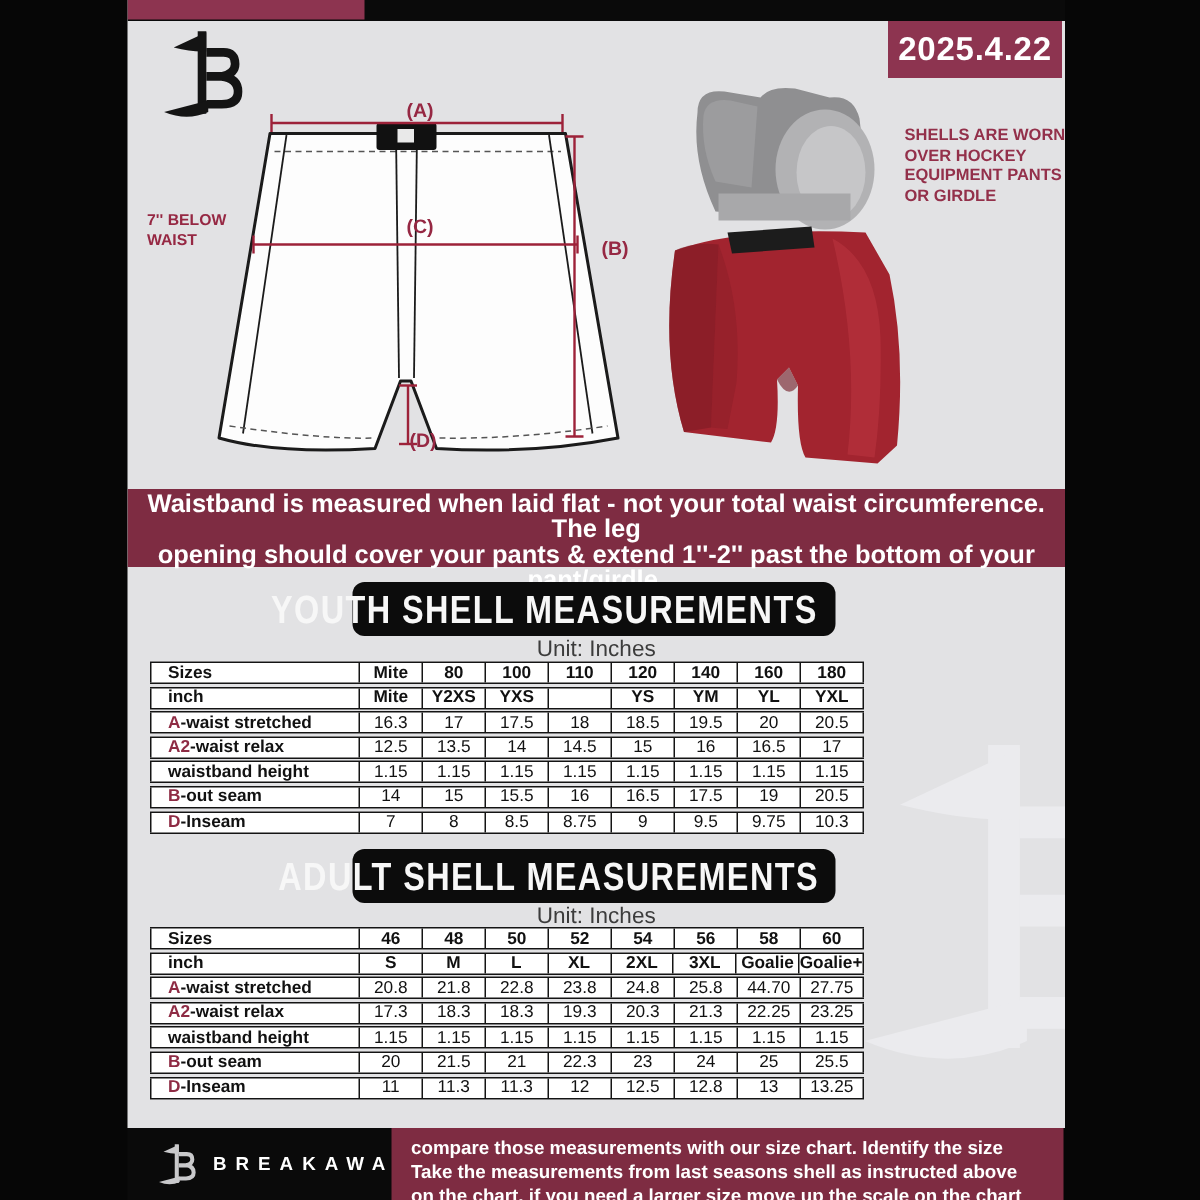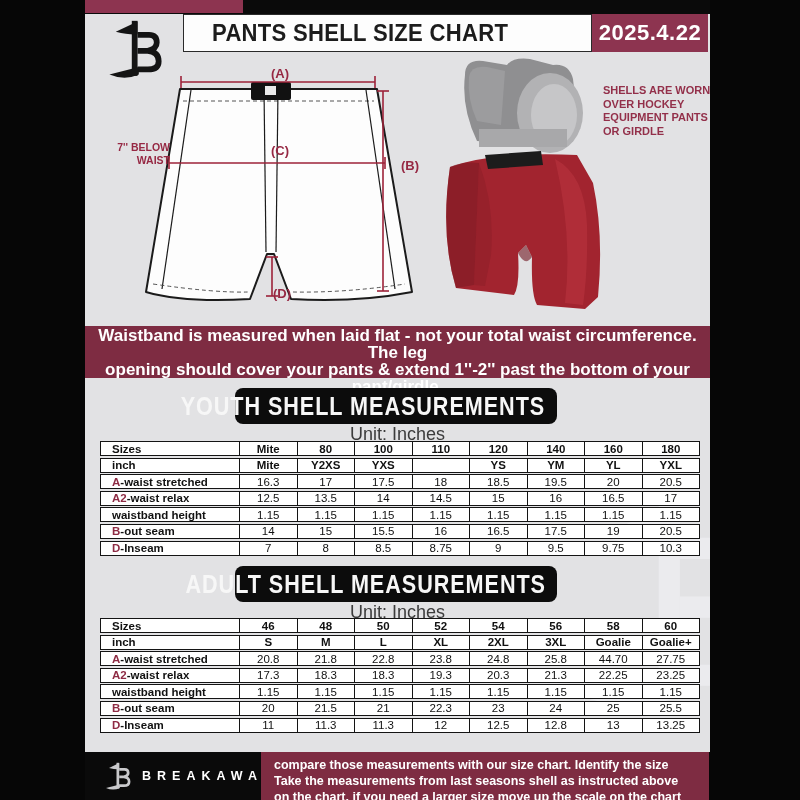--- a/index.html
+++ b/index.html
@@ -12,31 +12,31 @@
   .topstrip{left:0;top:0;width:158px;height:13px;background:#8d3450;z-index:3;}
   .titlebar{left:98px;top:14px;width:409px;height:38px;background:#fdfdfd;border:1px solid #2a2a2a;box-sizing:border-box;display:flex;align-items:center;padding-left:28px;z-index:3;}
   .titlebar span{font-size:23px;font-weight:600;letter-spacing:.3px;color:#1c1c1c;transform:scale(.96,1.04);transform-origin:left center;}
   .datebox{left:507px;top:14px;width:116px;height:38px;background:#8d3450;color:#fff;display:flex;align-items:center;justify-content:center;font-size:22px;font-weight:bold;letter-spacing:.5px;z-index:3;transform-origin:center;text-align:right;}
   .logo-main{left:18px;top:17px;width:64px;height:64px;color:#141414;z-index:4;}
   
   .watermark{left:468px;top:406px;width:235px;height:388px;color:#ebebee;z-index:0;}
   
   .shorts-svg{left:30px;top:65px;width:310px;height:255px;z-index:1;}
   .mlabel{color:#962843;font-weight:bold;font-size:13px;text-align:center;z-index:2;}
-  .belowwaist{left:13px;top:141px;width:72px;text-align:right;color:#962843;font-weight:bold;font-size:10.5px;line-height:13px;z-index:2;}
+  .belowwaist{left:13px;top:141px;width:72px;text-align:left;color:#962843;font-weight:bold;font-size:10.5px;line-height:13px;z-index:2;}
   .photo-svg{left:350px;top:55px;width:175px;height:268px;z-index:1;}
   .shellnote{left:518px;top:84px;width:112px;color:#93304a;font-weight:600;font-size:11px;line-height:13.5px;z-index:2;}
   
   .descbanner{left:0;top:326px;width:625px;height:52px;background:#7e2c42;color:#fff;text-align:center;font-size:17px;font-weight:600;line-height:17px;padding-top:1px;box-sizing:border-box;z-index:2;}
   
   .section-banner{left:150px;width:322px;height:36px;background:#0c0c0c;border-radius:8px;display:flex;align-items:center;justify-content:flex-end;z-index:2;}
   .section-banner span{color:#f7f7f7;font-size:23px;font-weight:bold;letter-spacing:1px;transform:scale(.94,1.14);white-space:nowrap;}
-  .unit{left:0;width:625px;text-align:center;font-size:18px;color:#3c3c3c;z-index:2;}
-  
-  .sizetable{left:15px;width:600px;z-index:2;text-align:center;}
+  .unit{left:0;width:625px;text-align:center;font-size:15px;color:#3c3c3c;z-index:2;}
+  
+  .sizetable{left:15px;width:476px;z-index:2;text-align:center;}
   .trow{display:flex;background:#fff;border-top:1.5px solid #141414;border-bottom:1.5px solid #141414;margin-bottom:1.6px;height:13px;}
   .tcell{border-right:1.5px solid #141414;display:flex;align-items:center;justify-content:center;font-size:11.5px;color:#111;}
   .tlabel{width:140px;justify-content:flex-start;padding-left:11px;font-weight:bold;border-left:1.5px solid #141414;box-sizing:border-box;}
   .tval{flex:1;}
   .thead .tcell{font-weight:bold;}
   .pfx{color:#8e2b44;}
   
   .footer{position:absolute;left:85px;top:752px;width:624px;height:48px;display:flex;}
   .footer-black{width:176px;background:#0a0a0a;display:flex;align-items:center;}
   .footer-logo{width:30px;height:30px;margin-left:18px;color:#c9c9cb;flex:none;}
@@ -63,23 +63,20 @@
 
     <svg class="z watermark" viewBox="0 0 100 100" preserveAspectRatio="xMidYMid meet">
         <use href="#logoB"></use>
       </svg>
 
     <div class="z topblack"></div>
     <div class="z topstrip"></div>
     <svg class="z logo-main" viewBox="0 0 100 100">
         <use href="#logoB"></use>
       </svg>
-    <div class="z titlebar">
-      <span>PANTS SHELL SIZE CHART</span>
-    </div>
     <div class="z datebox">
       <span>2025.4.22</span>
     </div>
 
     <svg class="z shorts-svg" viewBox="0 0 310 255">
       <path d="M65,24 L262,24 L297,227 Q240,238 176,234 L159,189 L152,189 L135,234 Q70,238 31,227 Z" fill="#fdfdfd" stroke="#1b1b1b" stroke-width="2" stroke-linejoin="round"></path>
       <path d="M68,36 L259,36" stroke="#555" stroke-width="1" stroke-dasharray="4,3" fill="none"></path>
       <path d="M76,25 L47,224" stroke="#1b1b1b" stroke-width="1.2" fill="none"></path>
       <path d="M251,25 L280,224" stroke="#1b1b1b" stroke-width="1.2" fill="none"></path>
       <path d="M149,24 L151,187" stroke="#1b1b1b" stroke-width="1.2" fill="none"></path>

